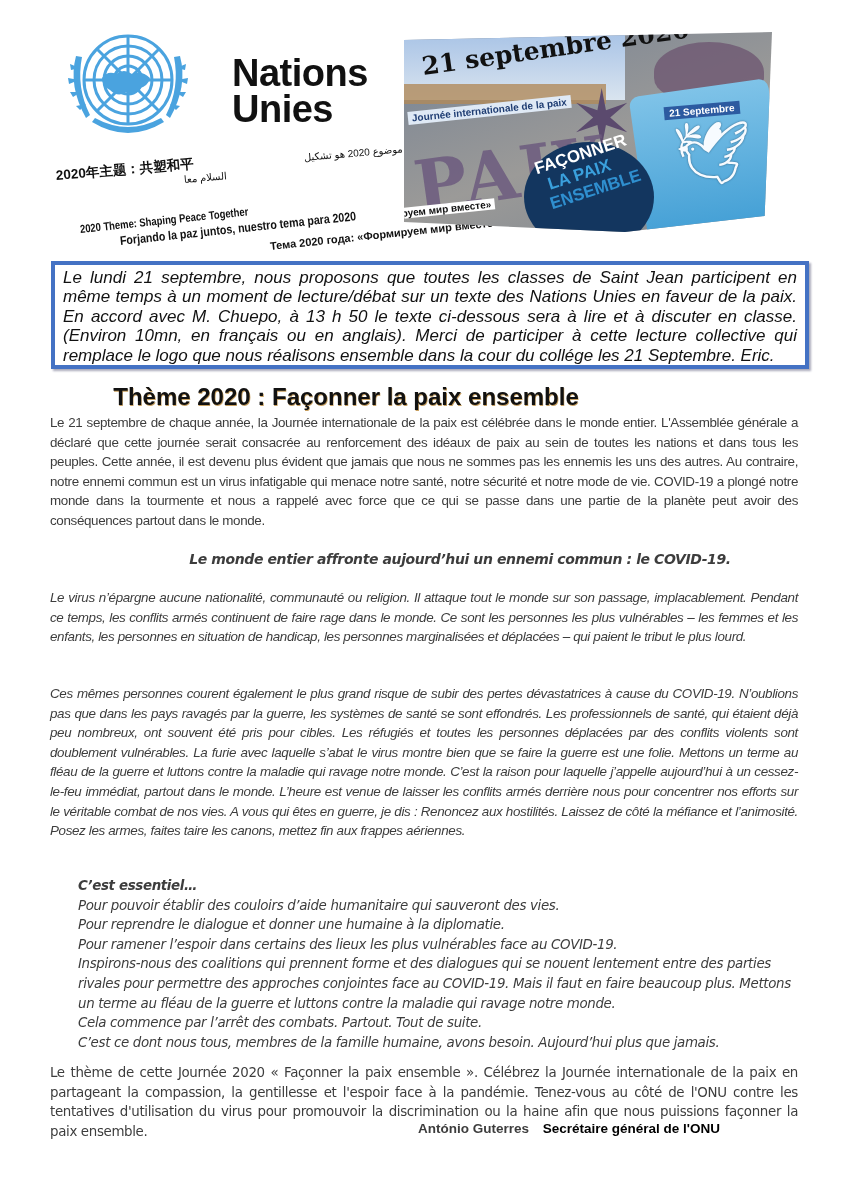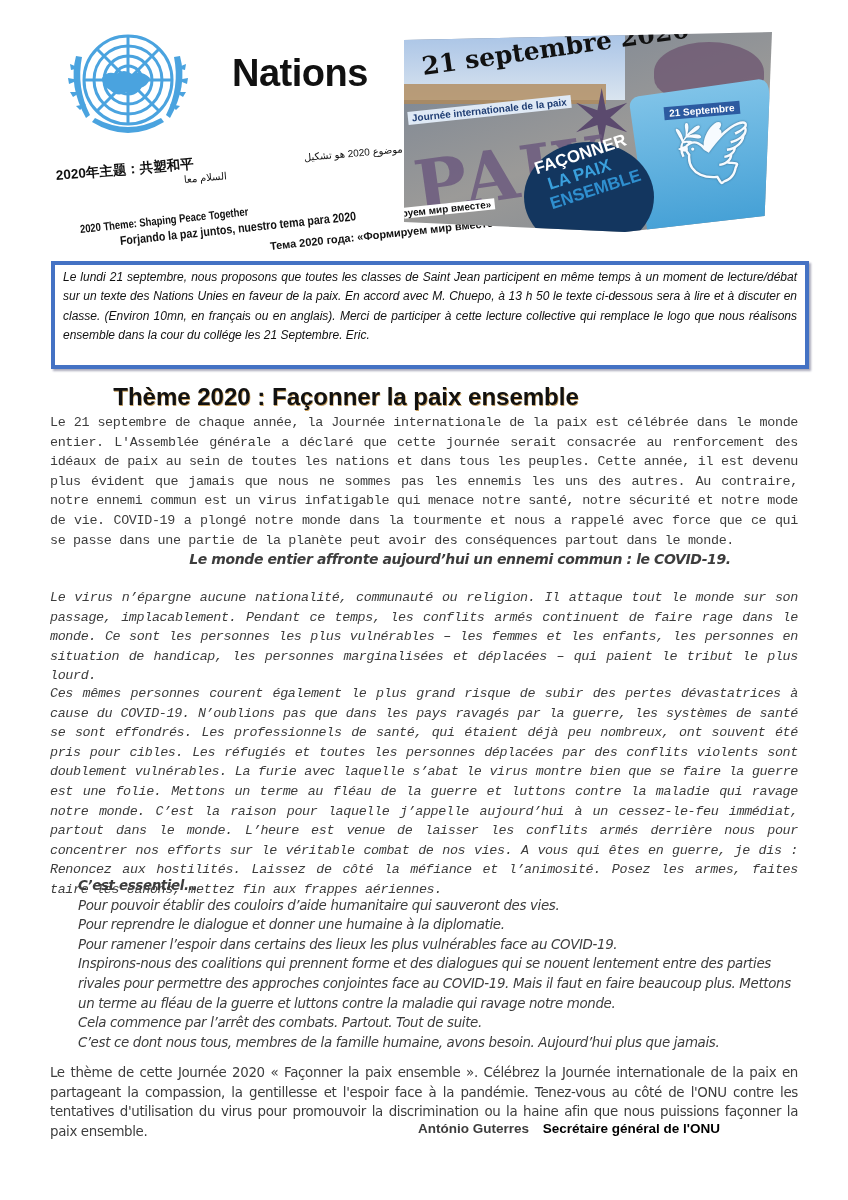--- a/index.html
+++ b/index.html
@@ -34,25 +34,25 @@
   .banner .jip { position: absolute; left: 4px; top: 80px; padding: 1px 4px; background: #dfe9f5; color: #1e3c72; font-family: "Liberation Sans", sans-serif; font-weight: bold; font-size: 10px; transform: rotate(-6deg); transform-origin: left center; white-space: nowrap; }
   .banner .sept-tag { position: absolute; left: 260px; top: 72px; padding: 1px 5px; background: #2c5aa0; color: #fff; font-family: "Liberation Sans", sans-serif; font-weight: bold; font-size: 10px; transform: rotate(-5deg); white-space: nowrap; }
   .banner .faconner { position: absolute; left: 128px; top: 128px; color: #fff; font-family: "Liberation Sans", sans-serif; font-weight: bold; font-size: 17px; line-height: 19px; transform: rotate(-18deg); transform-origin: left top; white-space: nowrap; }
   .banner .faconner span { display: block; }
   .banner .faconner .lp { color: #3aa0dd; padding-left: 8px; }
   .banner .faconner .en { color: #2f8fcf; padding-left: 4px; }
   .banner .ru-strip { position: absolute; left: -20px; top: 172px; padding: 0 4px; background: #fff; color: #111; font-family: "Liberation Sans", sans-serif; font-weight: bold; font-size: 10px; transform: rotate(-6deg); white-space: nowrap; }
 
   
   .notice { position: absolute; left: 51px; top: 261px; width: 758px; height: 108px; border: 4px solid #4472c4; box-sizing: border-box; padding: 3px 8px 0 8px;
-    font-family: "Liberation Sans", sans-serif; font-style: italic; font-size: 12px; line-height: 19.4px; color: #111; text-align: justify; box-shadow: 2px 2px 2px #aab; }
+    font-family: "Liberation Sans", sans-serif; font-style: italic; font-size: 17px; line-height: 19.4px; color: #111; text-align: justify; box-shadow: 2px 2px 2px #aab; }
 
   
   .title { position: absolute; left: 0; width: 692px; top: 383px; text-align: center; font-family: "Liberation Sans", sans-serif; font-weight: bold; font-size: 24px; color: #111; text-shadow: 0.6px 0.6px 0 #c8a060; }
-  .body-text { position: absolute; left: 50px; width: 748px; font-family: Liberation Mono, monospace; font-size: 13.4px; line-height: 19.6px; color: #3d3d3d; text-align: justify; letter-spacing: -0.35px; }
+  .body-text { position: absolute; left: 50px; width: 748px; font-family: Liberation Sans, sans-serif; font-size: 13.4px; line-height: 19.6px; color: #3d3d3d; text-align: justify; letter-spacing: -0.35px; }
   .p1 { top: 413px; }
   .subtitle { position: absolute; left: 0; width: 848px; top: 551px; text-align: center; font-family: "DejaVu Sans", sans-serif; font-size: 14px; font-weight: bold; font-style: italic; color: #3d3d3d; letter-spacing: -0.4px; padding-left: 36px; }
   .p2 { top: 588px; font-style: italic; }
   .p3 { top: 684px; font-style: italic; }
   .essential { position: absolute; left: 50px; top: 876px; width: 748px; font-family: "DejaVu Sans", sans-serif; font-size: 13.4px; line-height: 19.6px; color: #3d3d3d; font-style: italic; letter-spacing: -0.35px; }
   .essential .head { font-weight: bold; }
   .essential div { white-space: nowrap; margin-left: 28px; }
   .p4 { top: 1063px; font-family: "DejaVu Sans", sans-serif; }
   .signature { position: absolute; top: 1121px; left: 418px; font-family: "Liberation Sans", sans-serif; font-weight: bold; font-size: 13.5px; white-space: nowrap; text-align: center; }
   .signature .name { color: #3d3d3d; margin-right: 10px; }
@@ -77,20 +77,21 @@
     <path d="M14 30 q-8 30 10 62 l4 -3 q-14 -28 -8 -58z"></path>
     <path d="M118 30 q8 30 -10 62 l-4 -3 q14 -28 8 -58z"></path>
     <path d="M8 38 l10 4 l-9 2z M6 52 l11 2 l-10 4z M8 66 l11 0 l-8 5z M14 80 l10 -2 l-6 6z"></path>
     <path d="M124 38 l-10 4 l9 2z M126 52 l-11 2 l10 4z M124 66 l-11 0 l8 5z M118 80 l-10 -2 l6 6z"></path>
     <path d="M30 96 q36 22 72 0 l-3 -4 q-33 18 -66 0z"></path>
   </g>
 </svg>
 
 <div class="un-wordmark">
   <div>Nations</div>
+  <div>Unies</div>
 </div>
 
 <div class="themes">
   <div class="theme-line t-zh">2020年主题：共塑和平</div>
   <div class="theme-line t-ar1">موضوع 2020 هو تشكيل</div>
   <div class="theme-line t-ar2">السلام معا</div>
   <div class="theme-line t-en">2020 Theme: Shaping Peace Together</div>
   <div class="theme-line t-es">Forjando la paz juntos, nuestro tema para 2020</div>
   <div class="theme-line t-ru">Тема 2020 года: «Формируем мир вместе»</div>
 </div>

